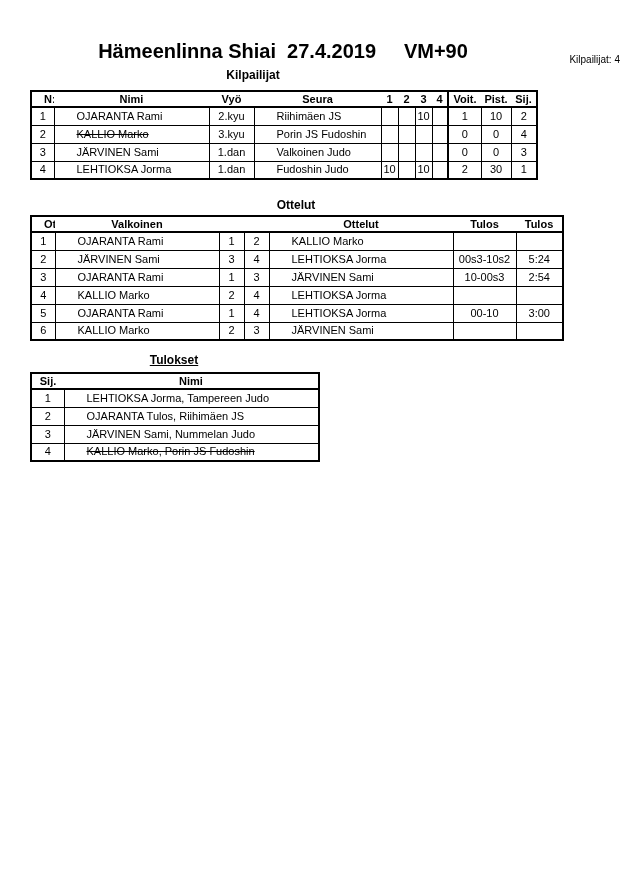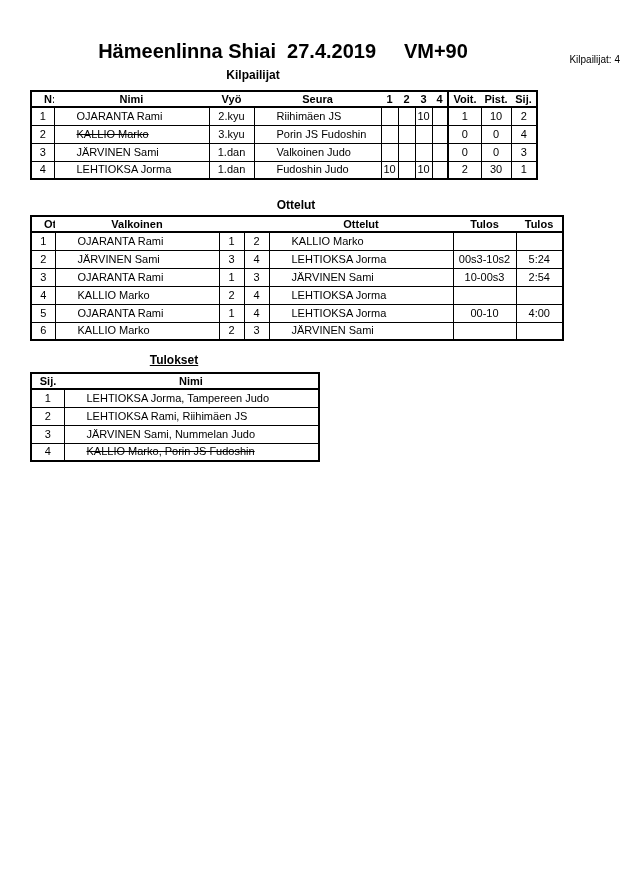--- a/index.html
+++ b/index.html
@@ -196,21 +196,21 @@
       <td class="ctr"></td>
       <td class="ctr"></td>
     </tr>
     <tr>
       <td class="ctr">5</td>
       <td class="lft">OJARANTA Rami</td>
       <td class="ctr">1</td>
       <td class="ctr">4</td>
       <td class="lft">LEHTIOKSA Jorma</td>
       <td class="ctr">00-10</td>
-      <td class="ctr">4:00</td>
+      <td class="ctr">3:00</td>
     </tr>
     <tr>
       <td class="ctr">6</td>
       <td class="lft">KALLIO Marko</td>
       <td class="ctr">2</td>
       <td class="ctr">3</td>
       <td class="lft">JÄRVINEN Sami</td>
       <td class="ctr"></td>
       <td class="ctr"></td>
     </tr>
@@ -228,21 +228,21 @@
         <tr class="hdr">
       <th>Sij.</th>
       <th>Nimi</th>
     </tr>
     <tr>
       <td class="ctr">1</td>
       <td class="lft">LEHTIOKSA Jorma, Tampereen Judo</td>
     </tr>
     <tr>
       <td class="ctr">2</td>
-      <td class="lft">LEHTIOKSA Rami, Riihimäen JS</td>
+      <td class="lft">OJARANTA Tulos, Riihimäen JS</td>
     </tr>
     <tr>
       <td class="ctr">3</td>
       <td class="lft">JÄRVINEN Sami, Nummelan Judo</td>
     </tr>
     <tr>
       <td class="ctr">4</td>
       <td class="lft struck">KALLIO Marko, Porin JS Fudoshin</td>
     </tr>
   </tbody>

